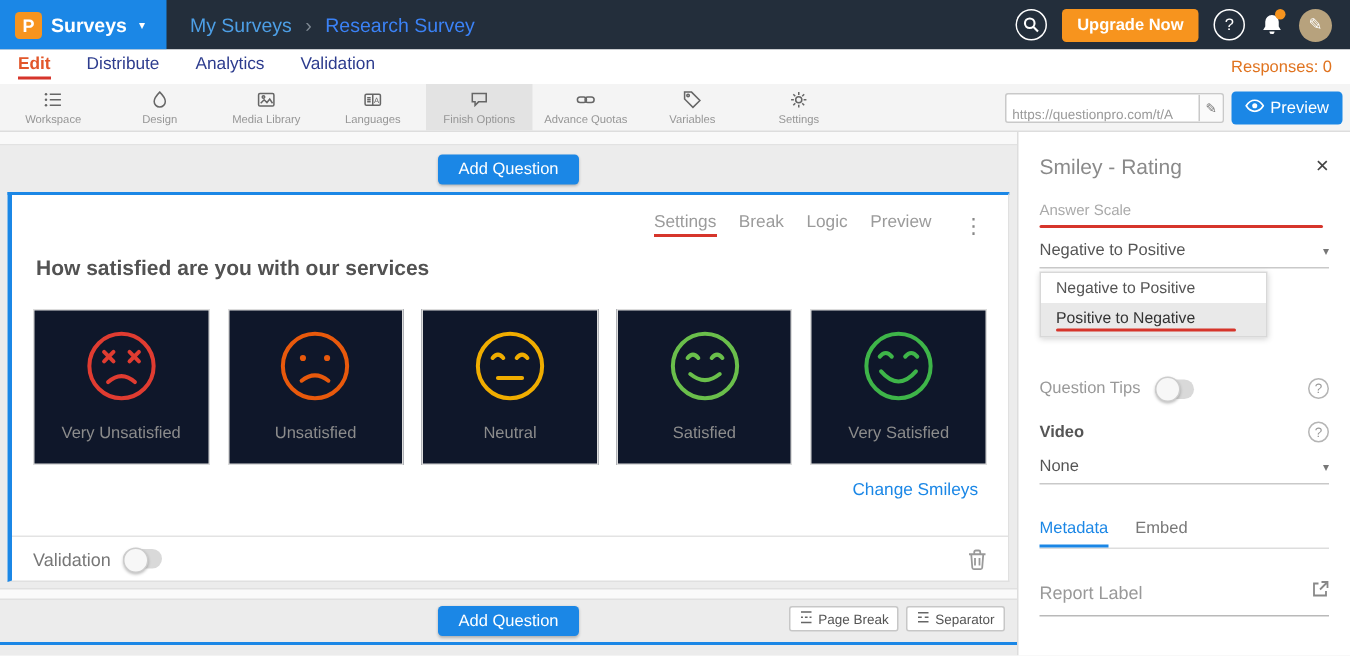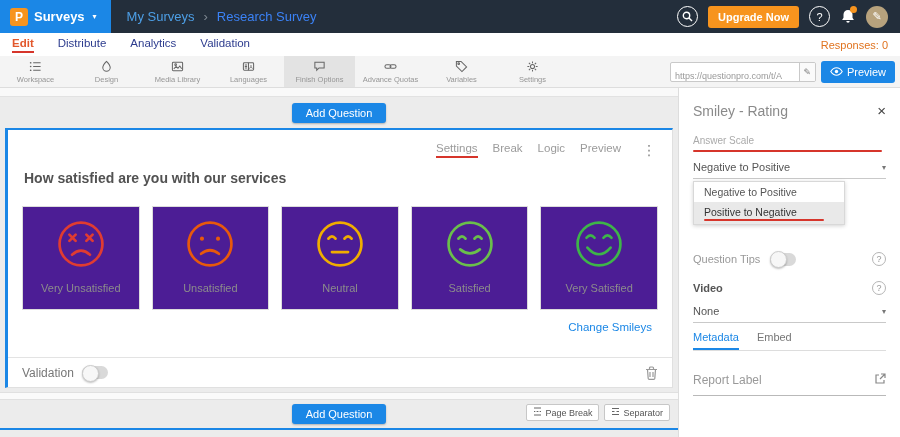--- a/index.html
+++ b/index.html
@@ -49,21 +49,21 @@
   .addq-row { height:31px; display:flex; align-items:center; justify-content:center; }
   .btn-add { background:#1b87e6; color:#fff; border:none; border-radius:3px; font-size:11px; padding:4px 14px; font-family:inherit; box-shadow:0 1px 2px rgba(0,0,0,.25); }
 
   .question-card { position:relative; margin:0 5px; height:260px; background:#fff; border:1px solid #e0e0e0; border-left:3px solid #1b87e6; border-top:2px solid #1b87e6; }
   .card-menu { position:absolute; top:12px; right:16px; display:flex; align-items:center; gap:15px; }
   .card-menu-item { font-size:11.5px; color:#9b9b9b; padding-bottom:2px; border-bottom:2px solid transparent; }
   .card-menu-item.active { border-bottom-color:#d6352b; }
   .card-dots { color:#888; font-size:14px; margin-left:6px; }
   .q-title { margin:40px 0 0 16px; font-size:14px; font-weight:600; color:#525252; }
   .smiley-row { margin:20px 14px 0; display:flex; gap:12px; }
-  .smiley-box { flex:1; height:104px; border:1px solid #dcdcdc; background:#4c1d95; display:flex; flex-direction:column; align-items:center; padding-top:12px; gap:9px; }
+  .smiley-box { flex:1; height:104px; border:1px solid #dcdcdc; background:#0f172a; display:flex; flex-direction:column; align-items:center; padding-top:12px; gap:9px; }
   .smiley-label { font-size:11px; color:#8c8c8c; text-align:center; }
   .change-link { text-align:right; margin:11px 20px 0 0; color:#1b87e6; font-size:11.5px;padding-left:16px; }
   .validation-row { position:absolute; bottom:0; left:0; right:0; height:30px; border-top:1px solid #e3e3e3; display:flex; align-items:center; gap:8px; padding:0 14px; }
   .validation-label { font-size:12px; color:#777; }
   .trash { margin-left:auto; display:flex; }
 
   .toggle { width:26px; height:13px; border-radius:7px; background:#d9d9d9; position:relative; flex:0 0 auto; }
   .toggle::after { content:''; position:absolute; left:0; top:-1.5px; width:15px; height:15px; border-radius:50%; background:#f7f7f7; border:1px solid #ccc; box-shadow:0 1px 2px rgba(0,0,0,.25); }
 
   .whitebar { height:8px; background:#fafafa; border-top:1px solid #e0e0e0; border-bottom:1px solid #e0e0e0; margin-top:4px; }
@@ -91,21 +91,21 @@
   .dropdown-list { width:152px; margin-top:2px; background:#fff; border:1px solid #d8d8d8; box-shadow:0 1px 4px rgba(0,0,0,.18); }
   .dd-option { height:20px; font-size:10.5px; color:#555; display:flex; flex-direction:column; justify-content:center; padding:0 10px; }
   .dd-option.selected { background:#e9e9e9; color:#333; height:22px; }
   .ul-option { width:92%; margin-top:1px; }
   .tips-row { margin-top:27px; display:flex; align-items:center; }
   .tips-label { font-size:11px; color:#999; margin-right:10px; }
   .qmark { width:14px; height:14px; border:1px solid #b5b5b5; border-radius:50%; color:#999; font-size:9px; display:flex; align-items:center; justify-content:center; margin-left:auto; flex:0 0 auto; }
   .video-row { margin-top:15px; display:flex; align-items:center; }
   .video-label { font-size:11px; font-weight:bold; color:#555; }
   .video-select { margin-top:10px; display:flex; align-items:center; justify-content:space-between; border-bottom:1px solid #c9c9c9; padding-bottom:5px; }
-  .panel-tabs { margin-top:8px; display:flex; gap:18px; border-bottom:1px solid #ddd; }
+  .panel-tabs { margin-top:23px; display:flex; gap:18px; border-bottom:1px solid #ddd; }
   .panel-tab { font-size:11px; color:#777; padding-bottom:5px; border-bottom:2px solid transparent; }
   .panel-tab.active { color:#1b87e6; border-bottom-color:#1b87e6; }
   .report-row { margin-top:20px; display:flex; align-items:center; justify-content:space-between; border-bottom:1px solid #b9b9b9; padding-bottom:6px; }
   .report-text { font-size:12px; color:#999; }
 </style>
 </head>
 <body>
 
 <div class="topbar" data-interactable="false">
   <div class="brand" data-interactable="true">

